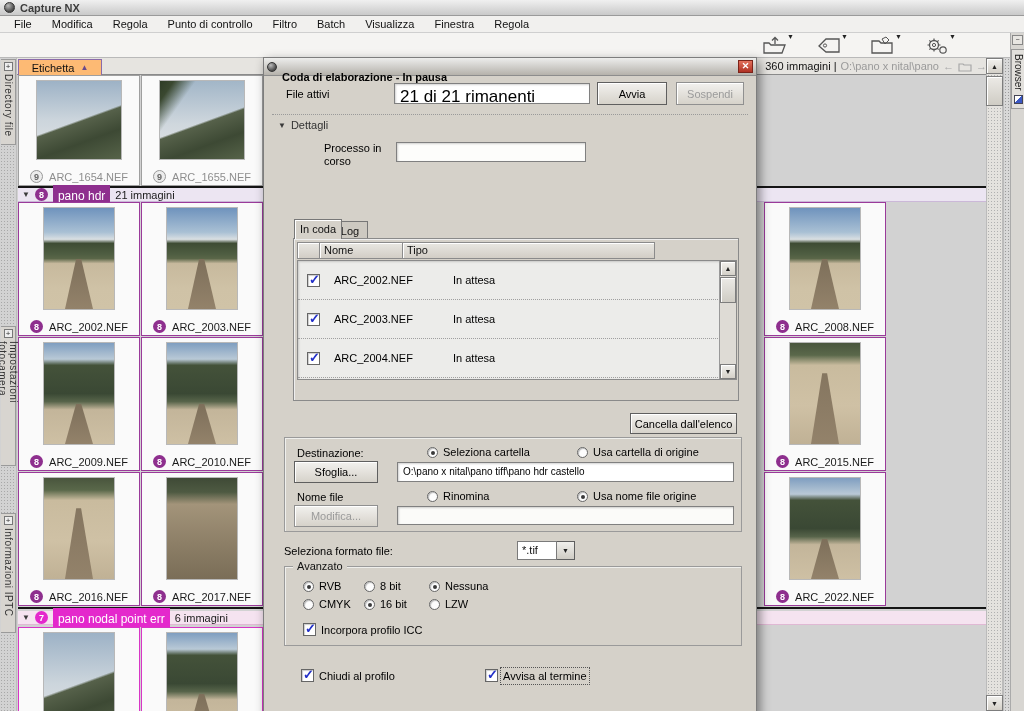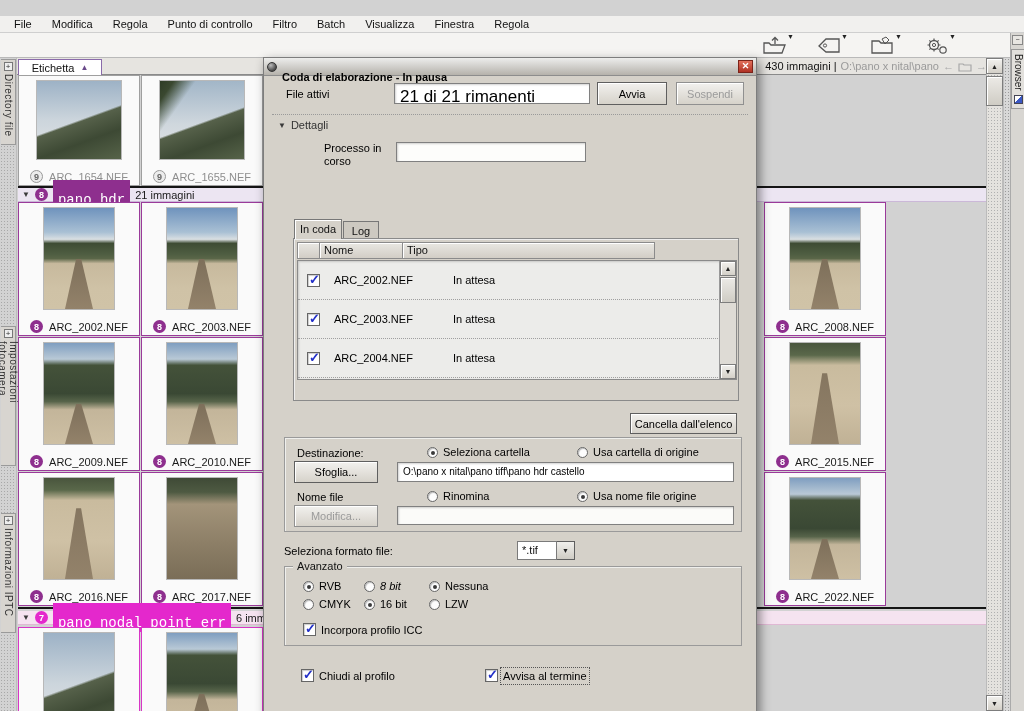--- a/index.html
+++ b/index.html
@@ -22,21 +22,21 @@
   .toolbar { position:absolute; left:0; top:33px; width:1010px; height:25px;
     background:#f5f4f2; border-bottom:1px solid #b9b9b9; display:flex; align-items:center;
     justify-content:flex-end; gap:24px; padding-right:56px; }
   .tbicon { position:relative; width:30px; height:22px; }
   .tbicon svg { position:absolute; left:0; top:2px; }
   .tbicon .dd { position:absolute; right:-2px; top:-1px; font-size:7px; color:#222; line-height:7px; }
   
   .bheader { position:absolute; left:0; top:58px; width:1005px; height:17px;
     background:#e6e4e0; border-bottom:1px solid #8a8a8a; }
   .sorttab { position:absolute; left:18px; top:1px; height:16px; width:84px;
-    background:#ffffff; border:1px solid #8a6aaa; border-bottom:none;
+    background:#fdba74; border:1px solid #8a6aaa; border-bottom:none;
     display:flex; align-items:center; justify-content:center; gap:6px; font-size:11px; }
   .sorttab .arr { color:#6a4a8a; font-size:8px; }
   .binfo { position:absolute; right:18px; top:0; height:16px; display:flex; align-items:center; gap:4px; }
   .bcount { color:#111; }
   .bpath { color:#9a9a9a; }
   .navico { color:#a8a8a8; font-size:11px; }
   
   .lstrip { position:absolute; left:0; top:58px; width:17px; height:653px;
     background-color:#d2d2d2;
     background-image:radial-gradient(circle, #a8a8a8 0.7px, transparent 0.9px);
@@ -74,21 +74,21 @@
     background-size:3px 3px; border:1px solid #bbb; }
   
   .blackline { position:absolute; left:18px; width:968px; height:2px; background:#151515; }
   .groupbar { position:absolute; left:18px; width:968px; height:14px; display:flex;
     align-items:center; gap:5px; padding-left:4px; }
   .gb-hdr { background:#ece5f2; border-bottom:1px solid #cbb8d8; }
   .gb-nodal { background:#f5e3f0; border-bottom:1px solid #e0b8d4; }
   .gb-tri { font-size:8px; color:#3a3a3a; }
   .gb-badge { min-width:13px; height:13px; border-radius:50%; color:#fff; font-size:9px;
     display:flex; align-items:center; justify-content:center; font-weight:bold; }
-  .gb-chip { color:#fff; font-size:14px; padding:12px 5px 1px 5px;font-family:Liberation Mono, monospace; }
+  .gb-chip { color:#fff; font-size:12px; padding:4px 5px 1px 5px; }
   .purple-bg { background:#8e2f8e; }
   .magenta-bg { background:#e populate428cc; } 
   .magenta-bg { background:#e428cc; }
   .gb-count { color:#1a1a1a; }
   .cell { position:absolute; width:122px; background:#fafafa; display:flex;
     flex-direction:column; align-items:center; }
   .cell-9 { height:111px; border:1px solid #9f9f9f; }
   .cell-8 { height:134px; border:1px solid #9a3a9a; }
   .cell-7 { height:134px; border:1px solid #d836c6; }
   .ph { margin-top:4px; border:1px solid #b8b8b8; position:relative; overflow:hidden; }
@@ -178,20 +178,24 @@
   .combo { position:absolute; display:flex; }
   .combo .cfield { width:40px; height:19px; background:#fff; border:1px solid #7a7a7a; padding:2px 4px; font-size:11px; }
   .combo .cbtn { width:18px; height:19px; background:linear-gradient(#f0efec,#cfccc4);
     border:1px solid #5f5f5f; border-left:none; font-size:7px; display:flex; align-items:center; justify-content:center; color:#222; }
 </style>
 </head>
 <body>
 
 <div class="screen">
 
+  <div class="titlebar">
+    <div class="appicon"></div>
+    <div class="apptitle">Capture NX</div>
+  </div>
 
   <div class="menubar">
     <span class="menuitem">File</span>
     <span class="menuitem">Modifica</span>
     <span class="menuitem">Regola</span>
     <span class="menuitem">Punto di controllo</span>
     <span class="menuitem">Filtro</span>
     <span class="menuitem">Batch</span>
     <span class="menuitem">Visualizza</span>
     <span class="menuitem">Finestra</span>
@@ -232,21 +236,21 @@
       <span class="dd">▼</span>
     </div>
   </div>
 
   <div class="bheader">
     <div class="sorttab">
       <span>Etichetta</span>
       <span class="arr">▲</span>
     </div>
     <div class="binfo">
-      <span class="bcount">430 immagini |</span>
+      <span class="bcount">360 immagini |</span>
       <span class="bpath">O:\pano x nital\pano</span>
       <span class="navico">←</span>
       <svg width="14" height="11" viewBox="0 0 14 11">
           <path d="M1 3 L5 3 L6 4 L13 4 L13 10 L1 10 Z" fill="none" stroke="#a8a8a8" stroke-width="1.2"></path>
         </svg>
       <span class="navico">→</span>
     </div>
   </div>
 
   <div class="lstrip">
@@ -401,21 +405,21 @@
 
     <div class="disclosure" style="left:14px; top:61px;">
       <span class="tri">▼</span>
       <span>Dettagli</span>
     </div>
 
     <div class="lbl" style="left:44px; top:84px; width:80px; line-height:13px;margin-left:16px;">Processo in corso</div>
     <div class="tbox" style="left:132px; top:84px; width:190px; height:20px; background:#fdfdfb;"></div>
 
     <div class="tab active" style="left:30px; top:161px; width:48px; height:20px;">In coda</div>
-    <div class="tab back" style="left:79px; top:163px; width:36px; height:18px;">Log</div>
+    <div class="tab back" style="left:68px; top:163px; width:36px; height:18px;">Log</div>
 
     <div class="tpanel" style="left:29px; top:180px; width:446px; height:163px;">
       <div class="thead" style="left:3px; top:3px; width:358px;">
         <div class="thcell" style="width:23px;"></div>
         <div class="thcell" style="width:83px;">Nome</div>
         <div class="thcell" style="flex:1;">Tipo</div>
       </div>
       <div class="tlist" style="left:3px; top:21px; width:440px; height:120px;">
         <div class="trow">
           <span class="cb checked"></span>
@@ -476,21 +480,21 @@
     <div class="gbox" style="left:20px; top:508px; width:458px; height:80px;">
       <div class="legend">Avanzato</div>
       <div class="opt" style="left:18px; top:13px;">
         <span class="radio sel"></span>
         <span>RVB</span>
       </div>
       <div class="opt" style="left:18px; top:31px;">
         <span class="radio"></span>
         <span>CMYK</span>
       </div>
-      <div class="opt" style="left:79px; top:13px;font-style:italic;">
+      <div class="opt" style="left:79px; top:13px;">
         <span class="radio"></span>
         <span>8 bit</span>
       </div>
       <div class="opt" style="left:79px; top:31px;">
         <span class="radio sel"></span>
         <span>16 bit</span>
       </div>
       <div class="opt" style="left:144px; top:13px;">
         <span class="radio sel"></span>
         <span>Nessuna</span>

